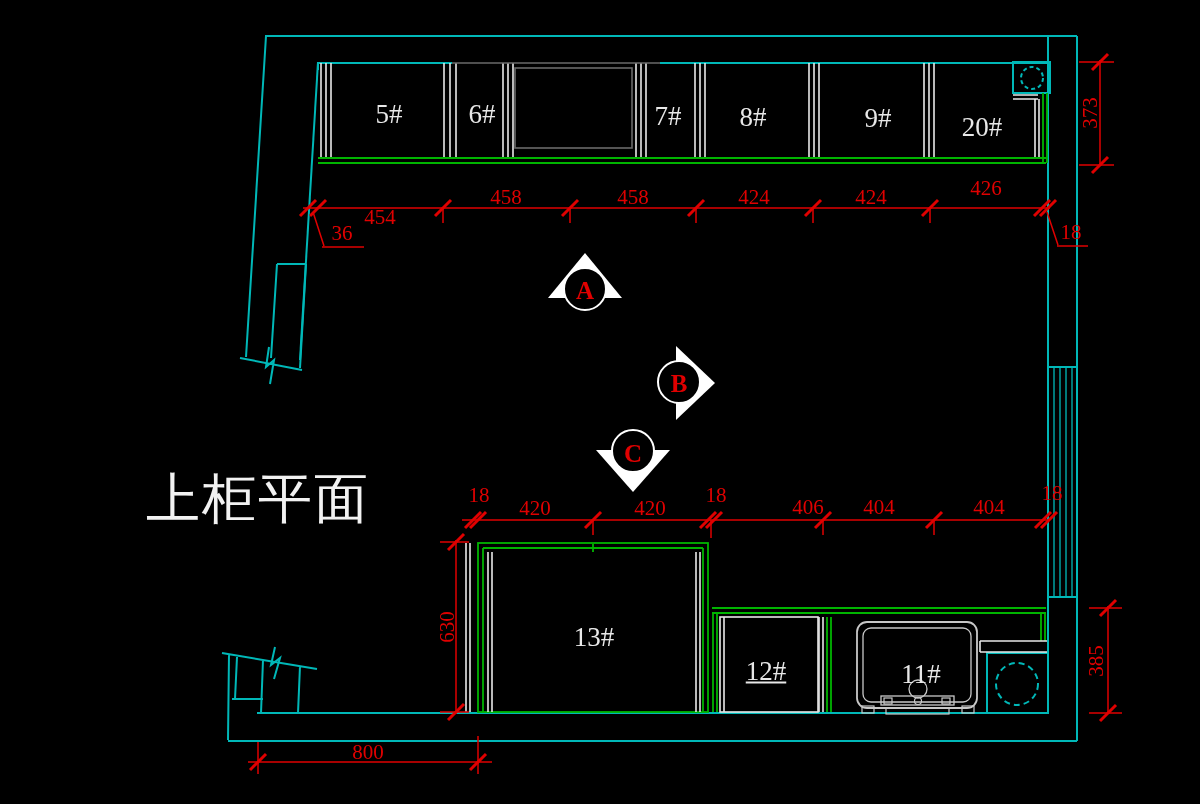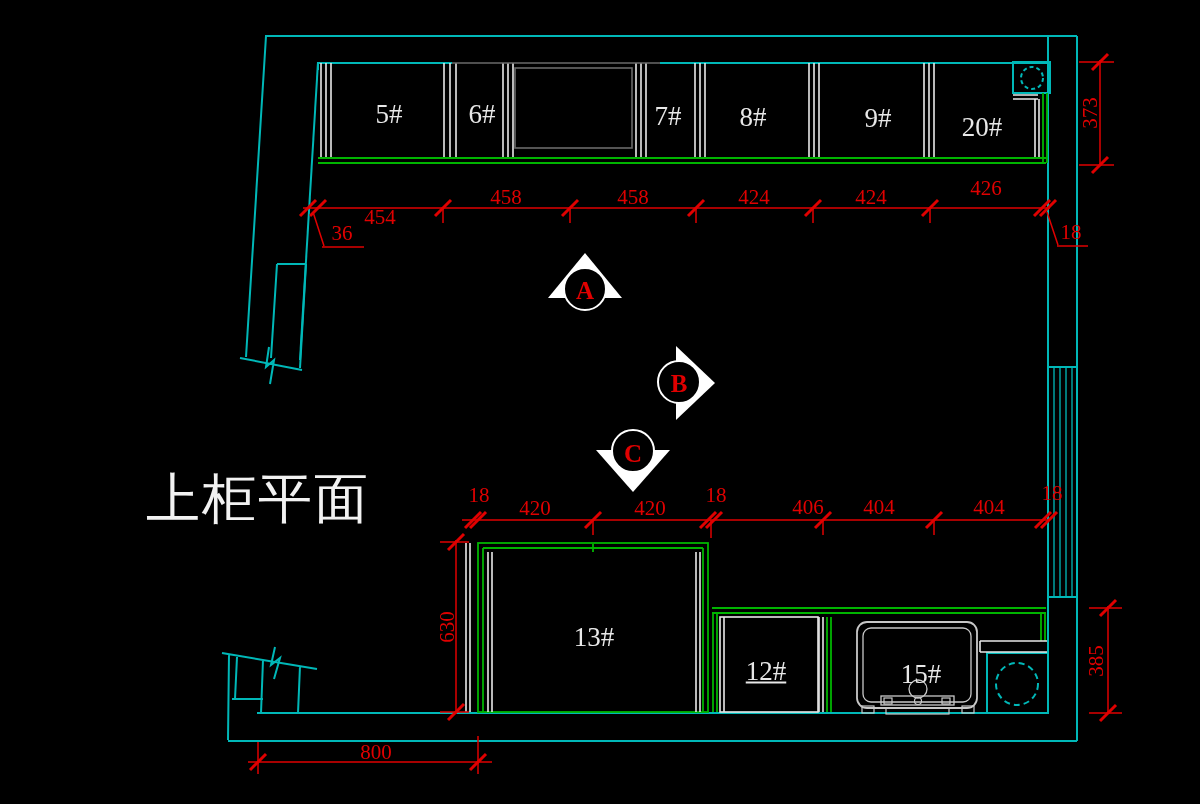--- a/index.html
+++ b/index.html
@@ -184,21 +184,21 @@
 
   <div class="lbl" style="left:389px; top:114px;">5#</div>
   <div class="lbl" style="left:482px; top:114px;">6#</div>
   <div class="lbl" style="left:668px; top:116px;">7#</div>
   <div class="lbl" style="left:753px; top:117px;">8#</div>
   <div class="lbl" style="left:878px; top:118px;">9#</div>
   <div class="lbl" style="left:982px; top:127px;">20#</div>
 
   <div class="lbl" style="left:594px; top:625px;margin-top:12px;">13#</div>
   <div class="lbl" style="left:766px; top:671px;text-decoration:underline;">12#</div>
-  <div class="lbl" style="left:921px; top:674px;">15#</div>
+  <div class="lbl" style="left:921px; top:674px;">11#</div>
 
   <div class="lbl dim" style="left:380px; top:197px;margin-top:20px;">454</div>
   <div class="lbl dim" style="left:506px; top:197px;">458</div>
   <div class="lbl dim" style="left:633px; top:197px;">458</div>
   <div class="lbl dim" style="left:754px; top:197px;">424</div>
   <div class="lbl dim" style="left:871px; top:197px;">424</div>
   <div class="lbl dim" style="left:986px; top:188px;">426</div>
   <div class="lbl dim" style="left:342px; top:233px;">36</div>
   <div class="lbl dim" style="left:1071px; top:232px;">18</div>
   <div class="lbl dim dim-v" style="left:1090px; top:113px;">373</div>
@@ -206,19 +206,19 @@
   <div class="lbl dim" style="left:479px; top:495px;">18</div>
   <div class="lbl dim" style="left:535px; top:508px;">420</div>
   <div class="lbl dim" style="left:650px; top:508px;">420</div>
   <div class="lbl dim" style="left:716px; top:495px;">18</div>
   <div class="lbl dim" style="left:808px; top:507px;">406</div>
   <div class="lbl dim" style="left:879px; top:507px;">404</div>
   <div class="lbl dim" style="left:989px; top:507px;">404</div>
   <div class="lbl dim" style="left:1052px; top:493px;">18</div>
   <div class="lbl dim dim-v" style="left:447px; top:627px;">630</div>
   <div class="lbl dim dim-v" style="left:1096px; top:661px;">385</div>
-  <div class="lbl dim" style="left:368px; top:752px;margin-left:8px;">800</div>
+  <div class="lbl dim" style="left:368px; top:752px;">800</div>
 
   <div class="lbl marker-letter" style="left:585px; top:290px;">A</div>
   <div class="lbl marker-letter" style="left:679px; top:383px;">B</div>
   <div class="lbl marker-letter" style="left:633px; top:453px;">C</div>
 
 </div>
 
 </body></html>

